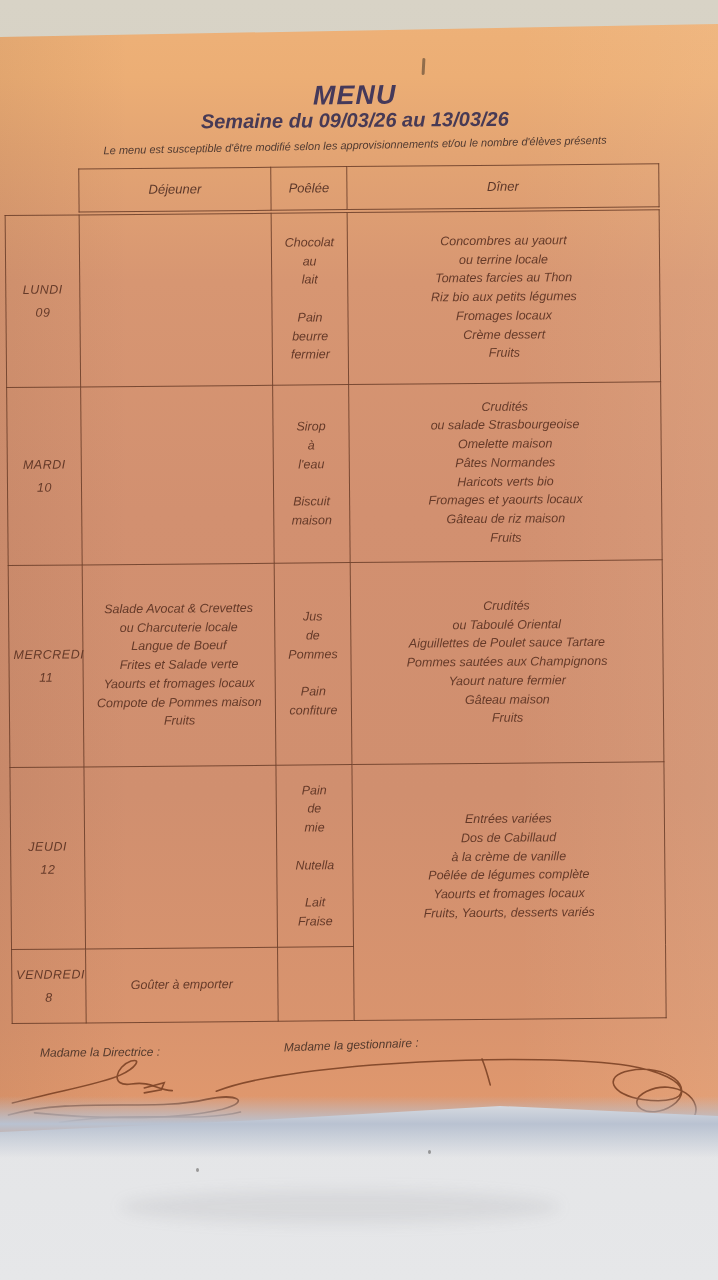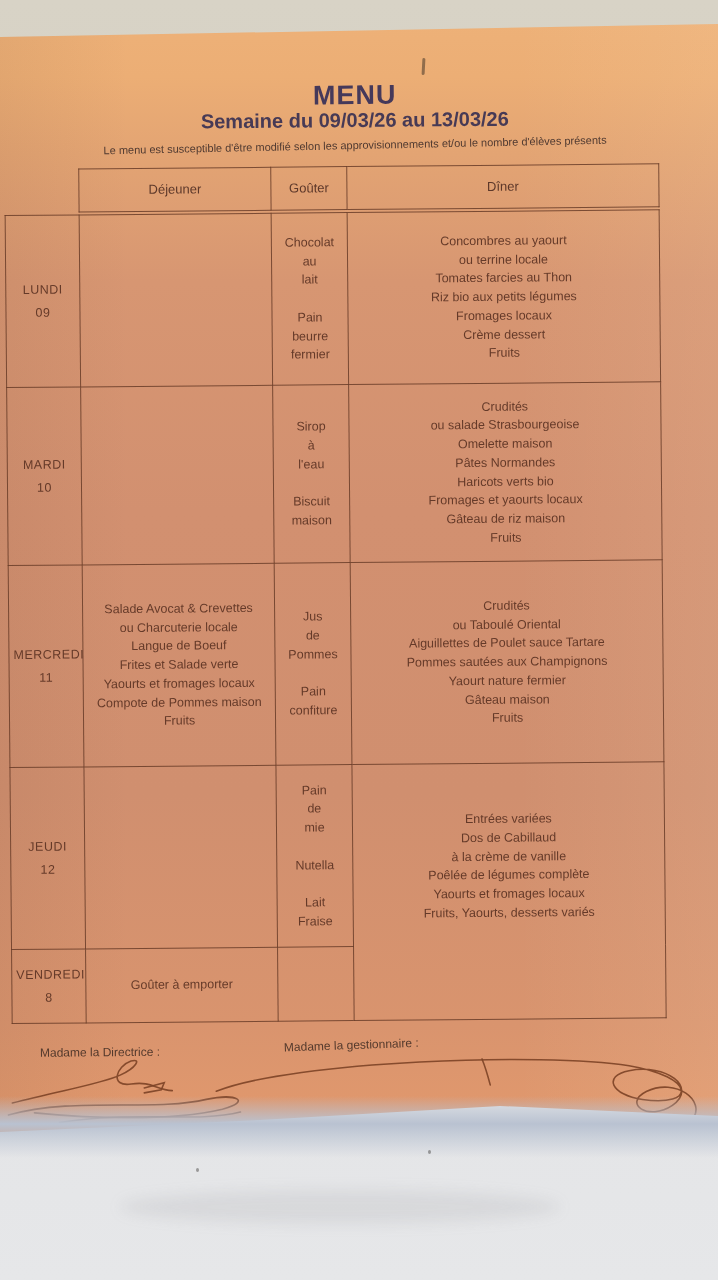--- a/index.html
+++ b/index.html
@@ -20,20 +20,21 @@
   .wall-speck{position:absolute;width:3px;height:4px;border-radius:50%;background:rgba(60,58,55,0.45);}
   .speck-a{left:196px;top:1168px;}
   .speck-b{left:428px;top:1150px;}
 
   .paper{
     position:absolute;inset:0;
     background:linear-gradient(180deg,
       #eeb279 0%, #ecae75 6%, #e3a473 12%, #d79672 22%,
       #d29070 40%, #d08f6f 62%, #d9946e 80%, #e89c6c 94%, #ef9f6a 100%);
     clip-path:polygon(0 37px,718px 24px,718px 1116px,500px 1106px,260px 1120px,0 1132px);
+    font-style:italic;
   }
   .paper-sheen{
     position:absolute;inset:0;
     background:linear-gradient(90deg,rgba(90,55,35,0.07) 0%,rgba(90,55,35,0) 18%,rgba(255,235,205,0) 72%,rgba(255,235,205,0.10) 100%);
   }
   .staple-mark{
     position:absolute;left:422px;top:58px;width:3px;height:17px;
     background:rgba(70,55,40,0.55);transform:rotate(3deg);border-radius:2px;
   }
 
@@ -90,21 +91,21 @@
   <div class="sheet-inner">
 
     <div class="menu-title">MENU</div>
     <div class="menu-subtitle">Semaine du 09/03/26 au 13/03/26</div>
     <div class="menu-disclaimer">Le menu est susceptible d'être modifié selon les approvisionnements et/ou le nombre d'élèves présents</div>
 
     <table class="header-table">
       <tbody>
           <tr>
         <td class="col-dej">Déjeuner</td>
-        <td class="col-gout">Goûter</td>
+        <td class="col-gout">Poêlée</td>
         <td class="col-din">Dîner</td>
       </tr>
     </tbody>
       </table>
 
     <table class="body-table">
       <tbody>
           <tr class="r-lundi">
         <td class="col-day day-cell">LUNDI
 09</td>

